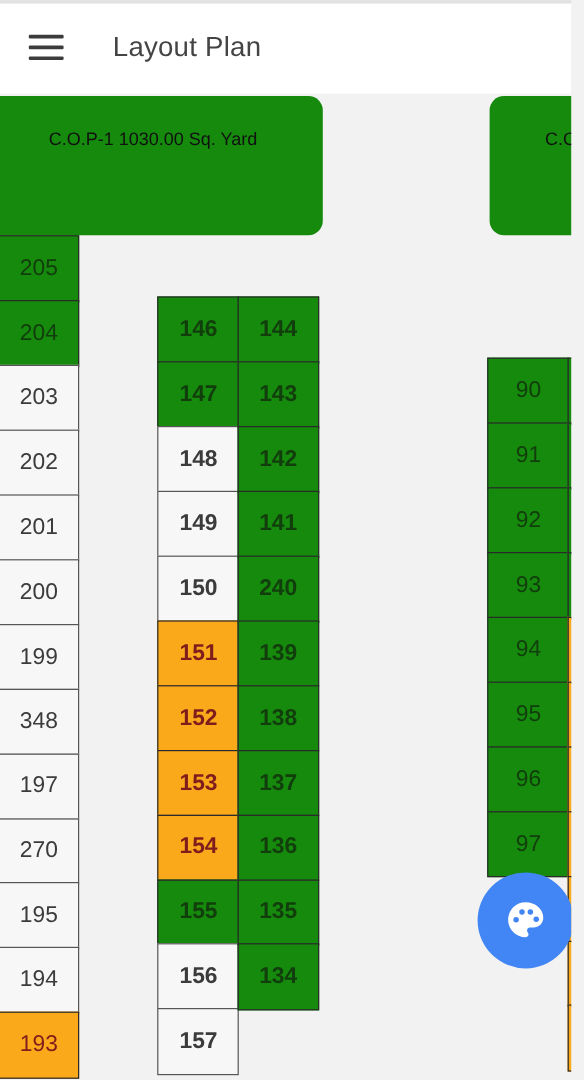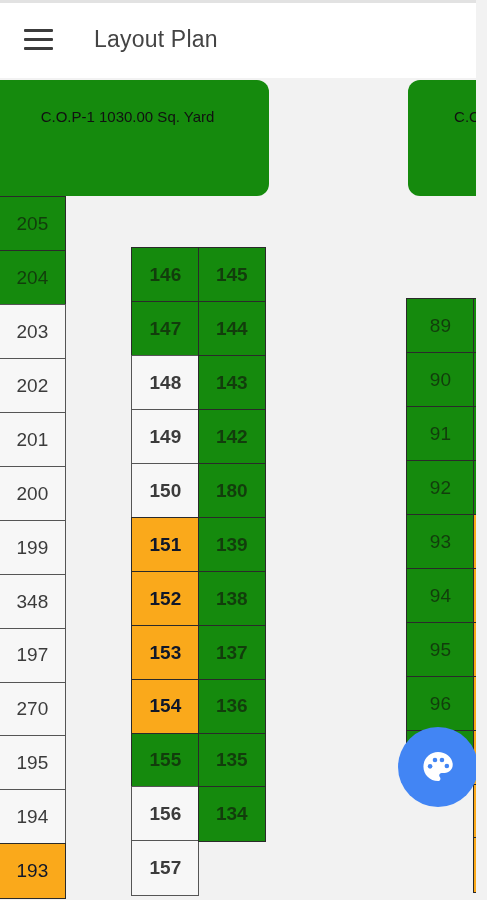--- a/index.html
+++ b/index.html
@@ -104,21 +104,21 @@
     justify-content: center;
     font-size: 19px;
     border: 1.6px solid #2a2a2a;
     margin-top: -1.6px;
     margin-left: -1.6px;
     overflow: hidden;
     color: #1d1d1d;
     cursor: pointer;
   }
   .cell.green  { background: #158A0D; color: #123d0c; }
-  .cell.orange { background: #FAA91B; color: #0f172a; }
+  .cell.orange { background: #FAA91B; color: #7f1d1d; }
   .cell.white  { background: #f7f7f7; color: #3b3b3b; border-color: #555; }
 
   
   #block-left   { left: 0px;   top: 120px; }
   #block-mid    { left: 133px; top: 171px; font-weight: bold; }
   #block-right  { left: 408px; top: 222px; }
 
   
   .fab {
     position: absolute;
@@ -239,33 +239,33 @@
           </div>
           <div class="cell white">
             <span>156</span>
           </div>
           <div class="cell white">
             <span>157</span>
           </div>
         </div>
         <div class="col">
           <div class="cell green">
-            <span>145</span>
-          </div>
-          <div class="cell green">
             <span>144</span>
           </div>
           <div class="cell green">
             <span>143</span>
           </div>
           <div class="cell green">
             <span>142</span>
           </div>
           <div class="cell green">
-            <span>180</span>
+            <span>141</span>
+          </div>
+          <div class="cell green">
+            <span>240</span>
           </div>
           <div class="cell green">
             <span>139</span>
           </div>
           <div class="cell green">
             <span>138</span>
           </div>
           <div class="cell green">
             <span>137</span>
           </div>
@@ -275,23 +275,20 @@
           <div class="cell green">
             <span>135</span>
           </div>
           <div class="cell green">
             <span>134</span>
           </div>
         </div>
       </div>
     <div class="block" id="block-right">
         <div class="col">
-          <div class="cell green">
-            <span>89</span>
-          </div>
           <div class="cell green">
             <span>90</span>
           </div>
           <div class="cell green">
             <span>91</span>
           </div>
           <div class="cell green">
             <span>92</span>
           </div>
           <div class="cell green">

